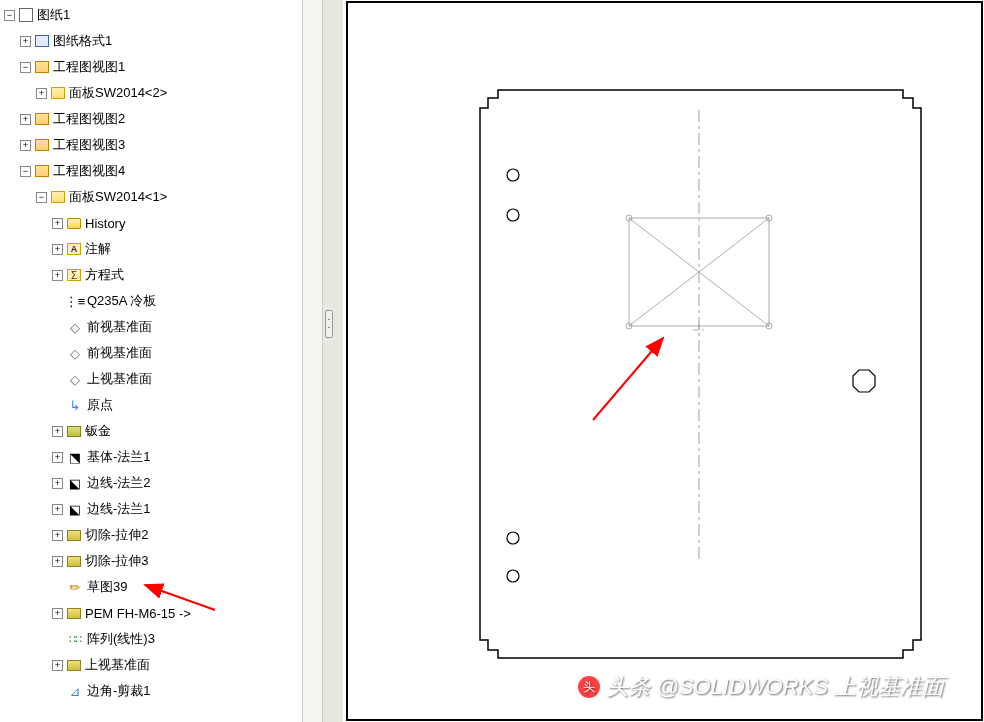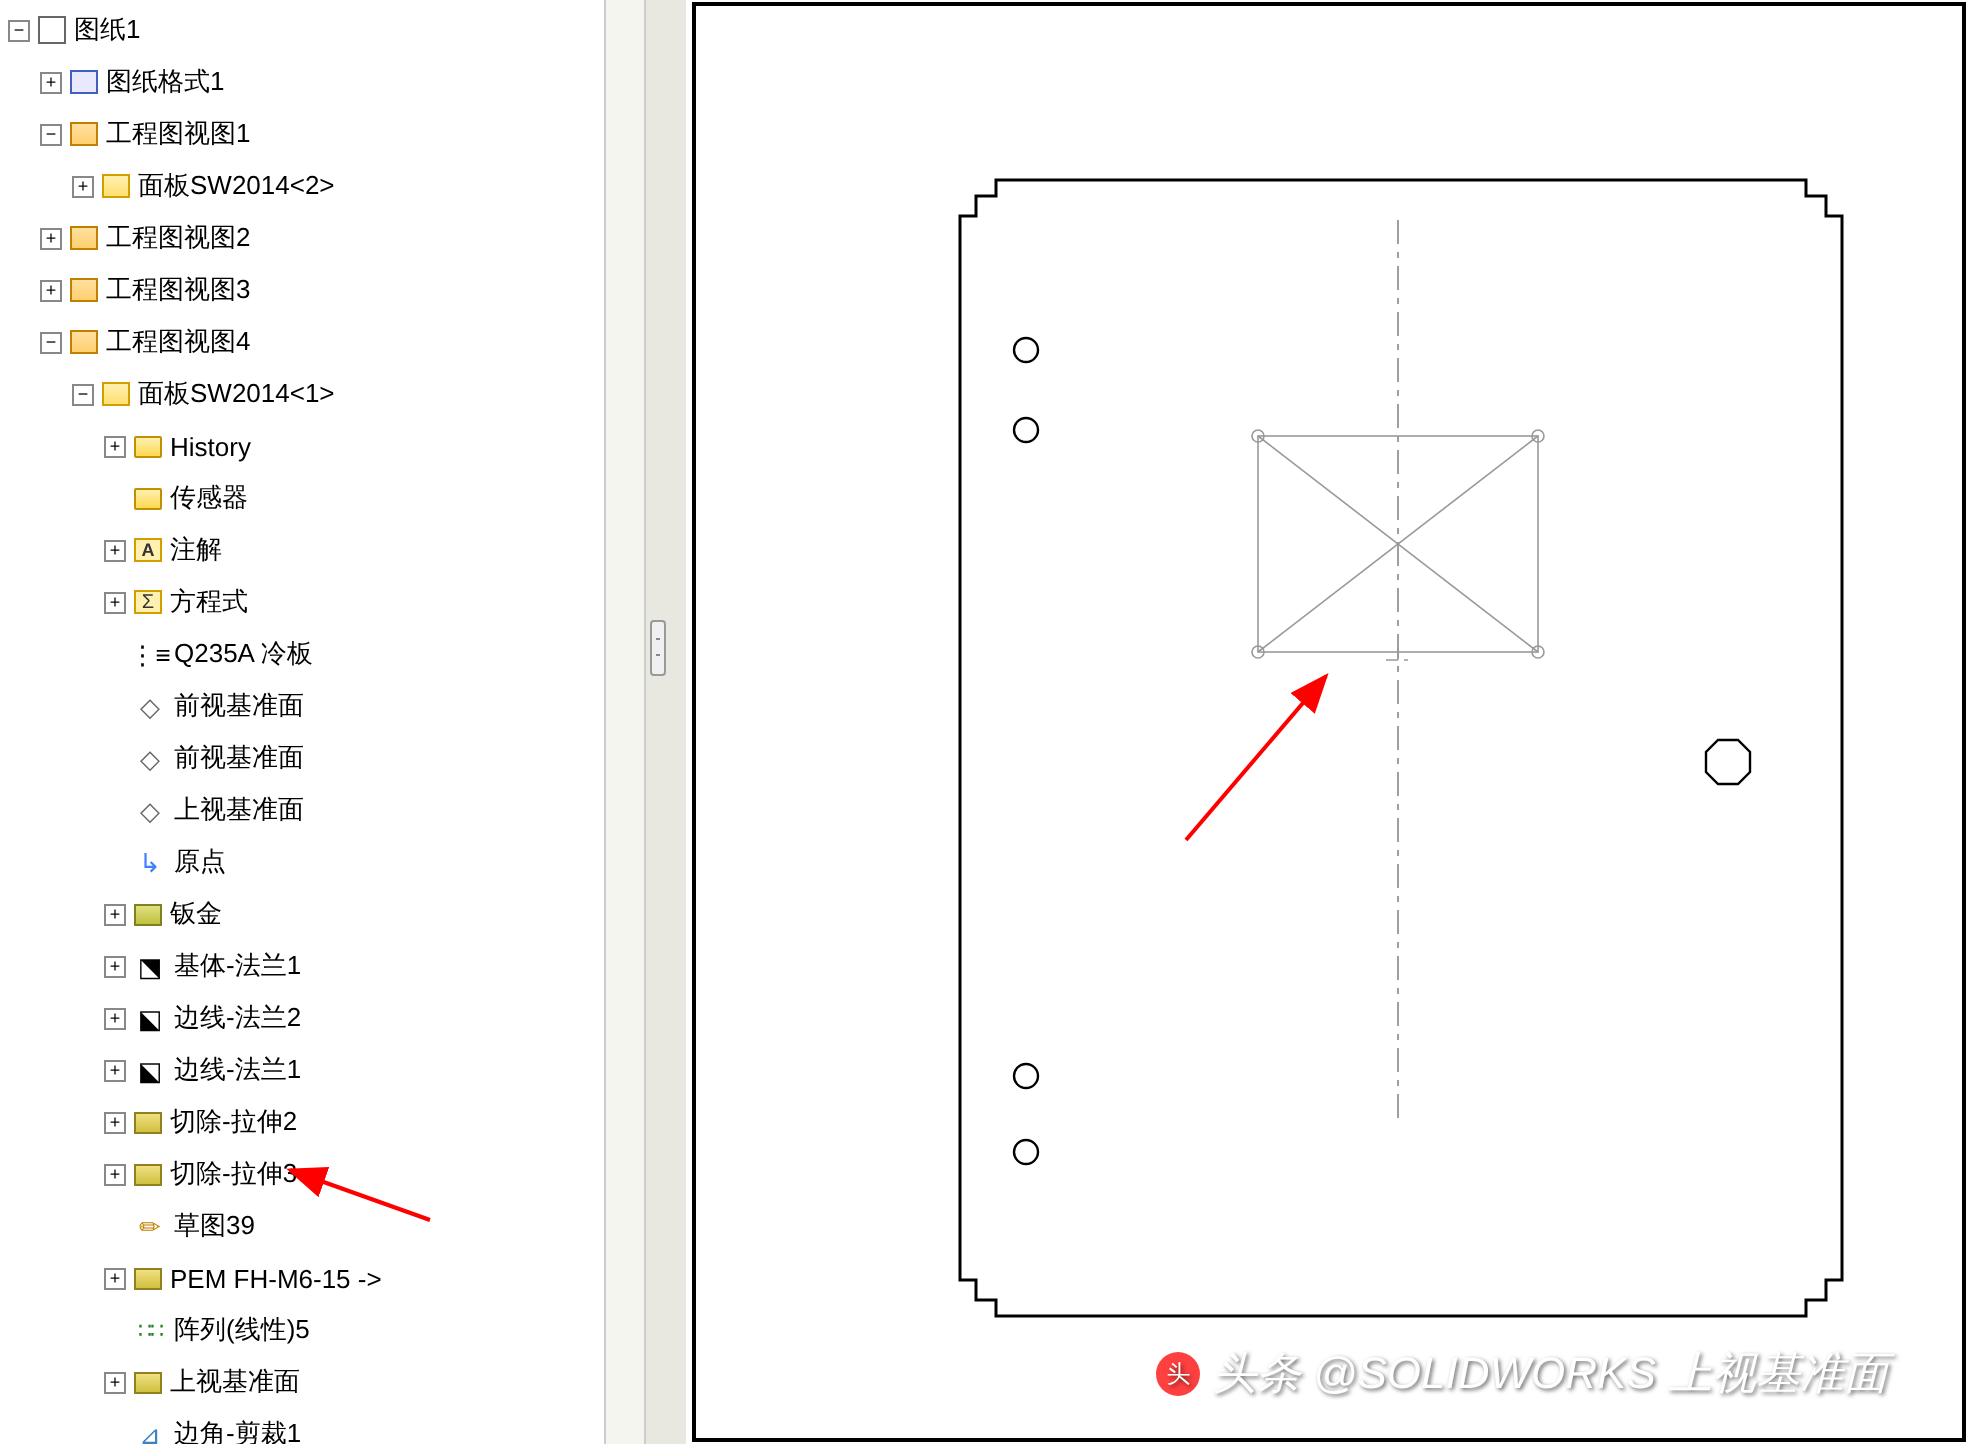--- a/index.html
+++ b/index.html
@@ -105,25 +105,20 @@
           <span class="toggle">−</span>
           <span class="icon ic-part"></span>
           <span>面板SW2014&lt;1&gt;</span>
         </div>
         <div class="tree-item indent-3">
           <span class="toggle">+</span>
           <span class="icon ic-folder"></span>
           <span>History</span>
         </div>
         <div class="tree-item indent-3">
-          <span class="toggle-spacer"></span>
-          <span class="icon ic-folder"></span>
-          <span>传感器</span>
-        </div>
-        <div class="tree-item indent-3">
           <span class="toggle">+</span>
           <span class="icon ic-a">A</span>
           <span>注解</span>
         </div>
         <div class="tree-item indent-3">
           <span class="toggle">+</span>
           <span class="icon ic-sigma">Σ</span>
           <span>方程式</span>
         </div>
         <div class="tree-item indent-3">
@@ -187,21 +182,21 @@
           <span>草图39</span>
         </div>
         <div class="tree-item indent-3">
           <span class="toggle">+</span>
           <span class="icon ic-pem"></span>
           <span>PEM FH-M6-15 -&gt;</span>
         </div>
         <div class="tree-item indent-3">
           <span class="toggle-spacer"></span>
           <span class="icon ic-pattern">∷∷</span>
-          <span>阵列(线性)5</span>
+          <span>阵列(线性)3</span>
         </div>
         <div class="tree-item indent-3">
           <span class="toggle">+</span>
           <span class="icon ic-flat"></span>
           <span>上视基准面</span>
         </div>
         <div class="tree-item indent-3">
           <span class="toggle-spacer"></span>
           <span class="icon ic-trim">⊿</span>
           <span>边角-剪裁1</span>

